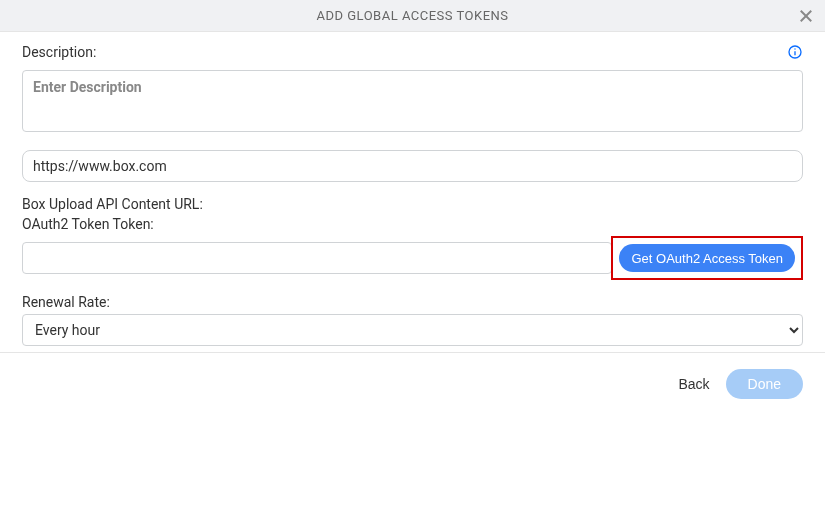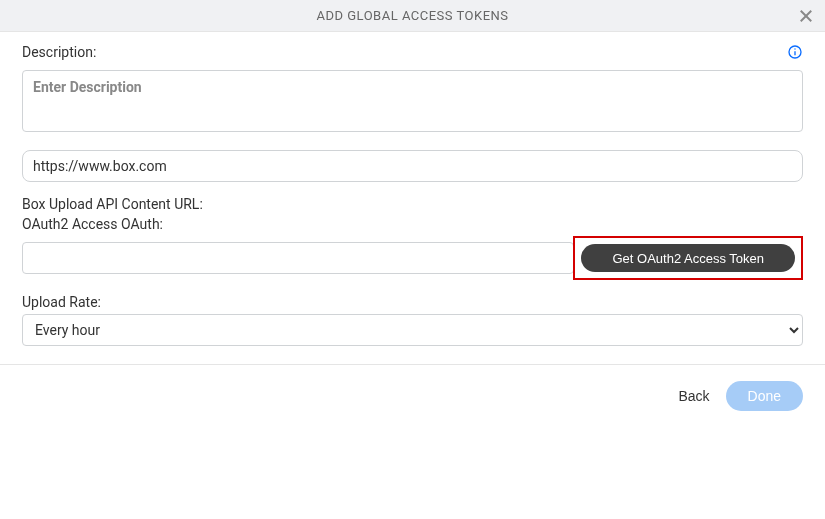--- a/index.html
+++ b/index.html
@@ -100,42 +100,42 @@
       font-size: 14px;
       font-family: inherit;
       color: #333;
     }
     .btn-highlight-wrap {
       border: 2px solid #d40000;
       padding: 6px;
       margin-left: -1px;
     }
     .btn-primary {
-      background: #404040;
+      background: #3b82f6;
       color: #fff;
       border: none;
       border-radius: 16px;
       height: 28px;
-      padding: 0 31px;
+      padding: 0 12px;
       font-size: 13px;
       font-weight: 500;
       cursor: pointer;
       white-space: nowrap;
     }
     .select-field {
       width: 100%;
       height: 32px;
       border: 1px solid #d0d3d6;
       border-radius: 4px;
       padding: 0 8px;
       font-size: 14px;
       font-family: inherit;
       color: #333;
       background: #fff;
-      margin-bottom: 18px;
+      margin-bottom: 6px;
     }
     .divider {
       border: none;
       border-top: 1px solid #e5e5e5;
       margin: 0;
     }
     .footer {
       display: flex;
       align-items: center;
       justify-content: flex-end;
@@ -188,29 +188,29 @@
       </svg>
     </span>
   </div>
   <textarea class="textarea" placeholder="Enter Description" style=""></textarea>
 
   <input class="input-field" type="text" value="https://www.box.com" style="">
 
 
   <div class="field-label mb-4">Box Upload API Content URL:</div>
 
-  <div class="field-label mb-4">OAuth2 Access OAuth:</div>
+  <div class="field-label mb-4">OAuth2 Token Token:</div>
   <div class="token-row">
     <input class="token-input" type="text" value="" style="">
     <div class="btn-highlight-wrap">
       <button class="btn-primary">Get OAuth2 Access Token</button>
     </div>
   </div>
 
-  <div class="field-label mb-4">Upload Rate:</div>
+  <div class="field-label mb-4">Renewal Rate:</div>
   <select class="select-field">
     <option>Every hour</option>
   </select>
 
 </div>
 
 <hr class="divider">
 
 <div class="footer">
   <button class="btn-back">Back</button>

